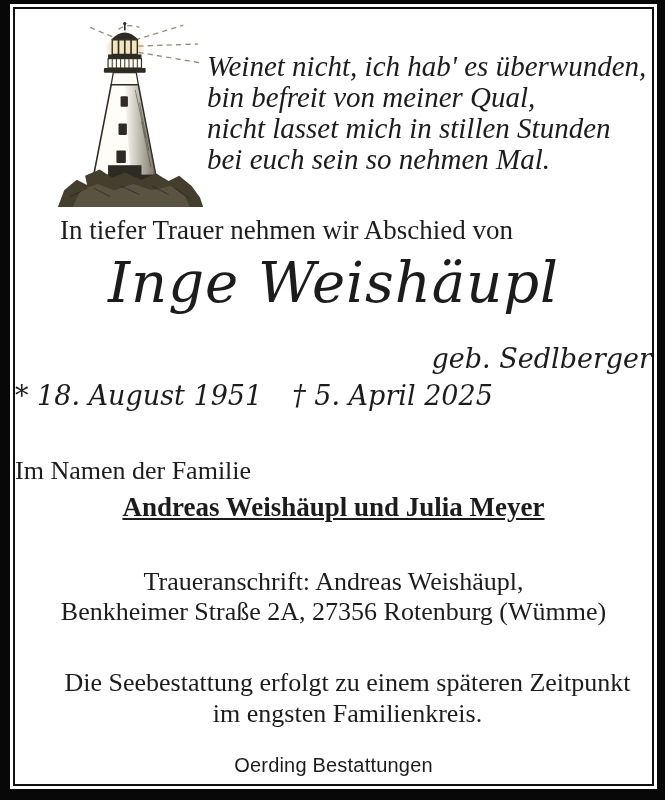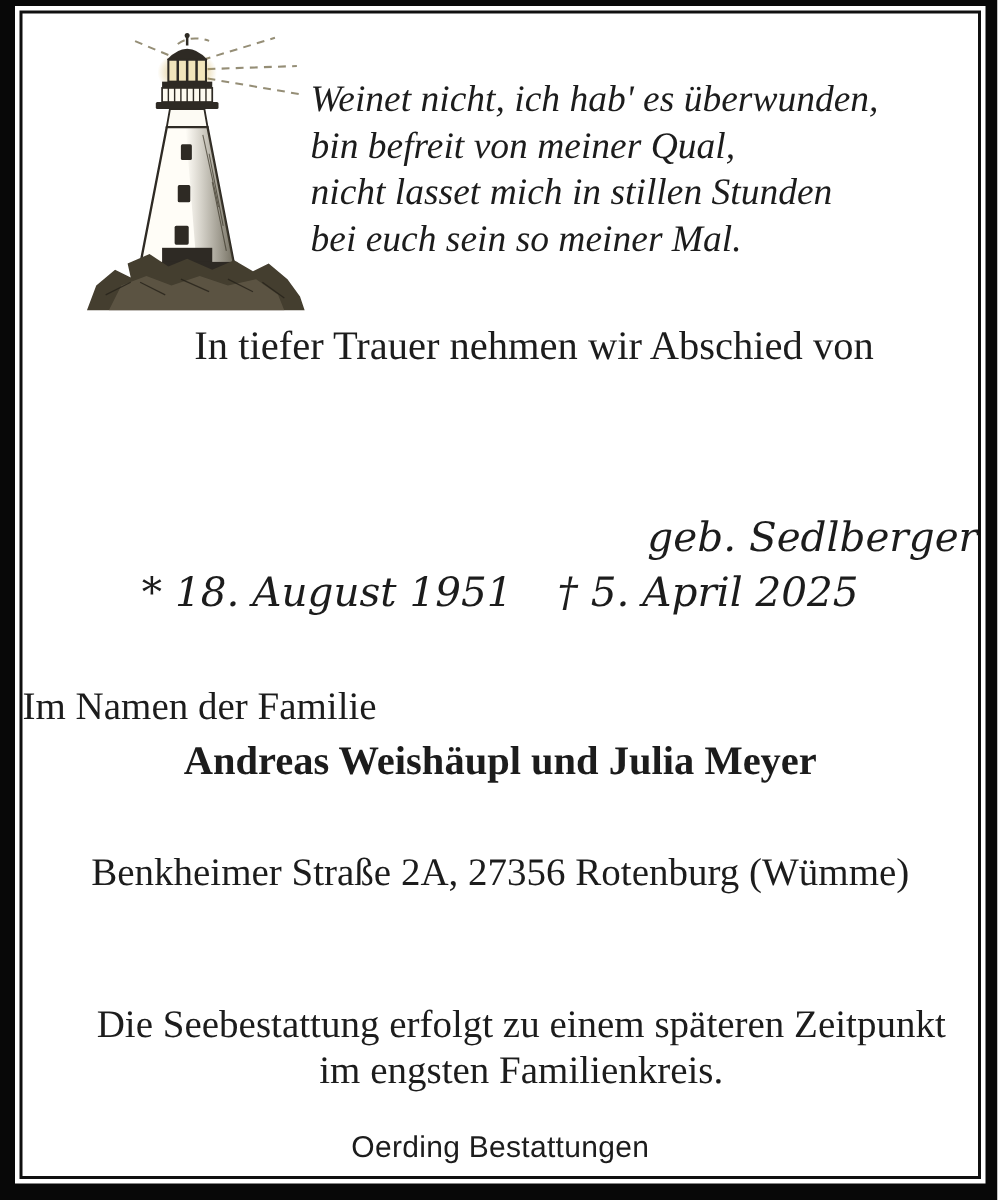--- a/index.html
+++ b/index.html
@@ -19,51 +19,51 @@
     border:2.5px solid #101010;
     position:relative;
     background:#ffffff;
     color:#1c1c1c;
     font-family:"Liberation Serif", serif;
     overflow:hidden;
   }
   .lighthouse { position:absolute; left:36px; top:12px; width:158px; height:186px; }
   .poem {
     position:absolute; left:192px; top:42px;
-    font-style:italic; font-size:25px; line-height:31px;
+    font-style:italic; font-size:29px; line-height:31px;
     white-space:nowrap;
   }
   .intro {
     position:absolute; left:0; right:0; top:206px;
-    text-align:center; font-size:27px;margin-left:45px;
+    font-size:27px;margin-left:45px;
   }
   .name {
     position:absolute; left:0; right:0; top:241px;
     text-align:center;
     font-family:"DejaVu Serif", serif; font-style:italic; font-weight:400;
     font-size:56px; letter-spacing:1px;
   }
   .maiden {
     position:absolute; left:0; right:0; top:334px;
     text-align:right;
     font-family:"DejaVu Serif", serif; font-style:italic; font-size:27px;
   }
   .dates {
     position:absolute; left:0; right:0; top:371px;
-    text-align:center;
+    text-align:left;
     font-family:"DejaVu Serif", serif; font-style:italic; font-size:27px;
   }
   .dates .death-date { margin-left:30px; }
   .family-intro {
     position:absolute; left:0; right:0; top:447px;
     text-align:left; font-size:26px;
   }
   .family-names {
     position:absolute; left:0; right:0; top:483px;
-    text-align:center; font-size:27px; font-weight:700;
+    text-align:center; font-size:27px; font-weight:700;text-decoration:underline;
   }
   .address {
     position:absolute; left:0; right:0; top:558px;
     text-align:center; font-size:26px; line-height:30px;
   }
   .burial {
     position:absolute; left:0; right:0; top:658px;
     text-align:center; font-size:26px; line-height:31px;padding-left:28px;
   }
   .funeral {
@@ -151,36 +151,38 @@
           <line x1="66" y1="158" x2="84" y2="166"></line>
           <line x1="96" y1="158" x2="112" y2="166"></line>
           <line x1="118" y1="160" x2="132" y2="170"></line>
         </g>
       </svg>
 
       <div class="poem">
         <div>Weinet nicht, ich hab' es überwunden,</div>
         <div>bin befreit von meiner Qual,</div>
         <div>nicht lasset mich in stillen Stunden</div>
-        <div>bei euch sein so meiner Mal.</div>
+        <div>bei euch sein so nehmen Mal.</div>
       </div>
 
       <div class="intro">In tiefer Trauer nehmen wir Abschied von</div>
 
+      <div class="name">Inge Weishäupl</div>
 
       <div class="maiden">geb. Sedlberger</div>
 
       <div class="dates">
         <span class="birth-date">* 18. August 1951</span><span class="death-date">† 5. April 2025</span>
       </div>
 
       <div class="family-intro">Im Namen der Familie</div>
       <div class="family-names">Andreas Weishäupl und Julia Meyer</div>
 
       <div class="address">
+        <div>Traueranschrift: Andreas Weishäupl,</div>
         <div>Benkheimer Straße 2A, 27356 Rotenburg (Wümme)</div>
       </div>
 
       <div class="burial">
         <div>Die Seebestattung erfolgt zu einem späteren Zeitpunkt</div>
         <div>im engsten Familienkreis.</div>
       </div>
 
       <div class="funeral">Oerding Bestattungen</div>
 

